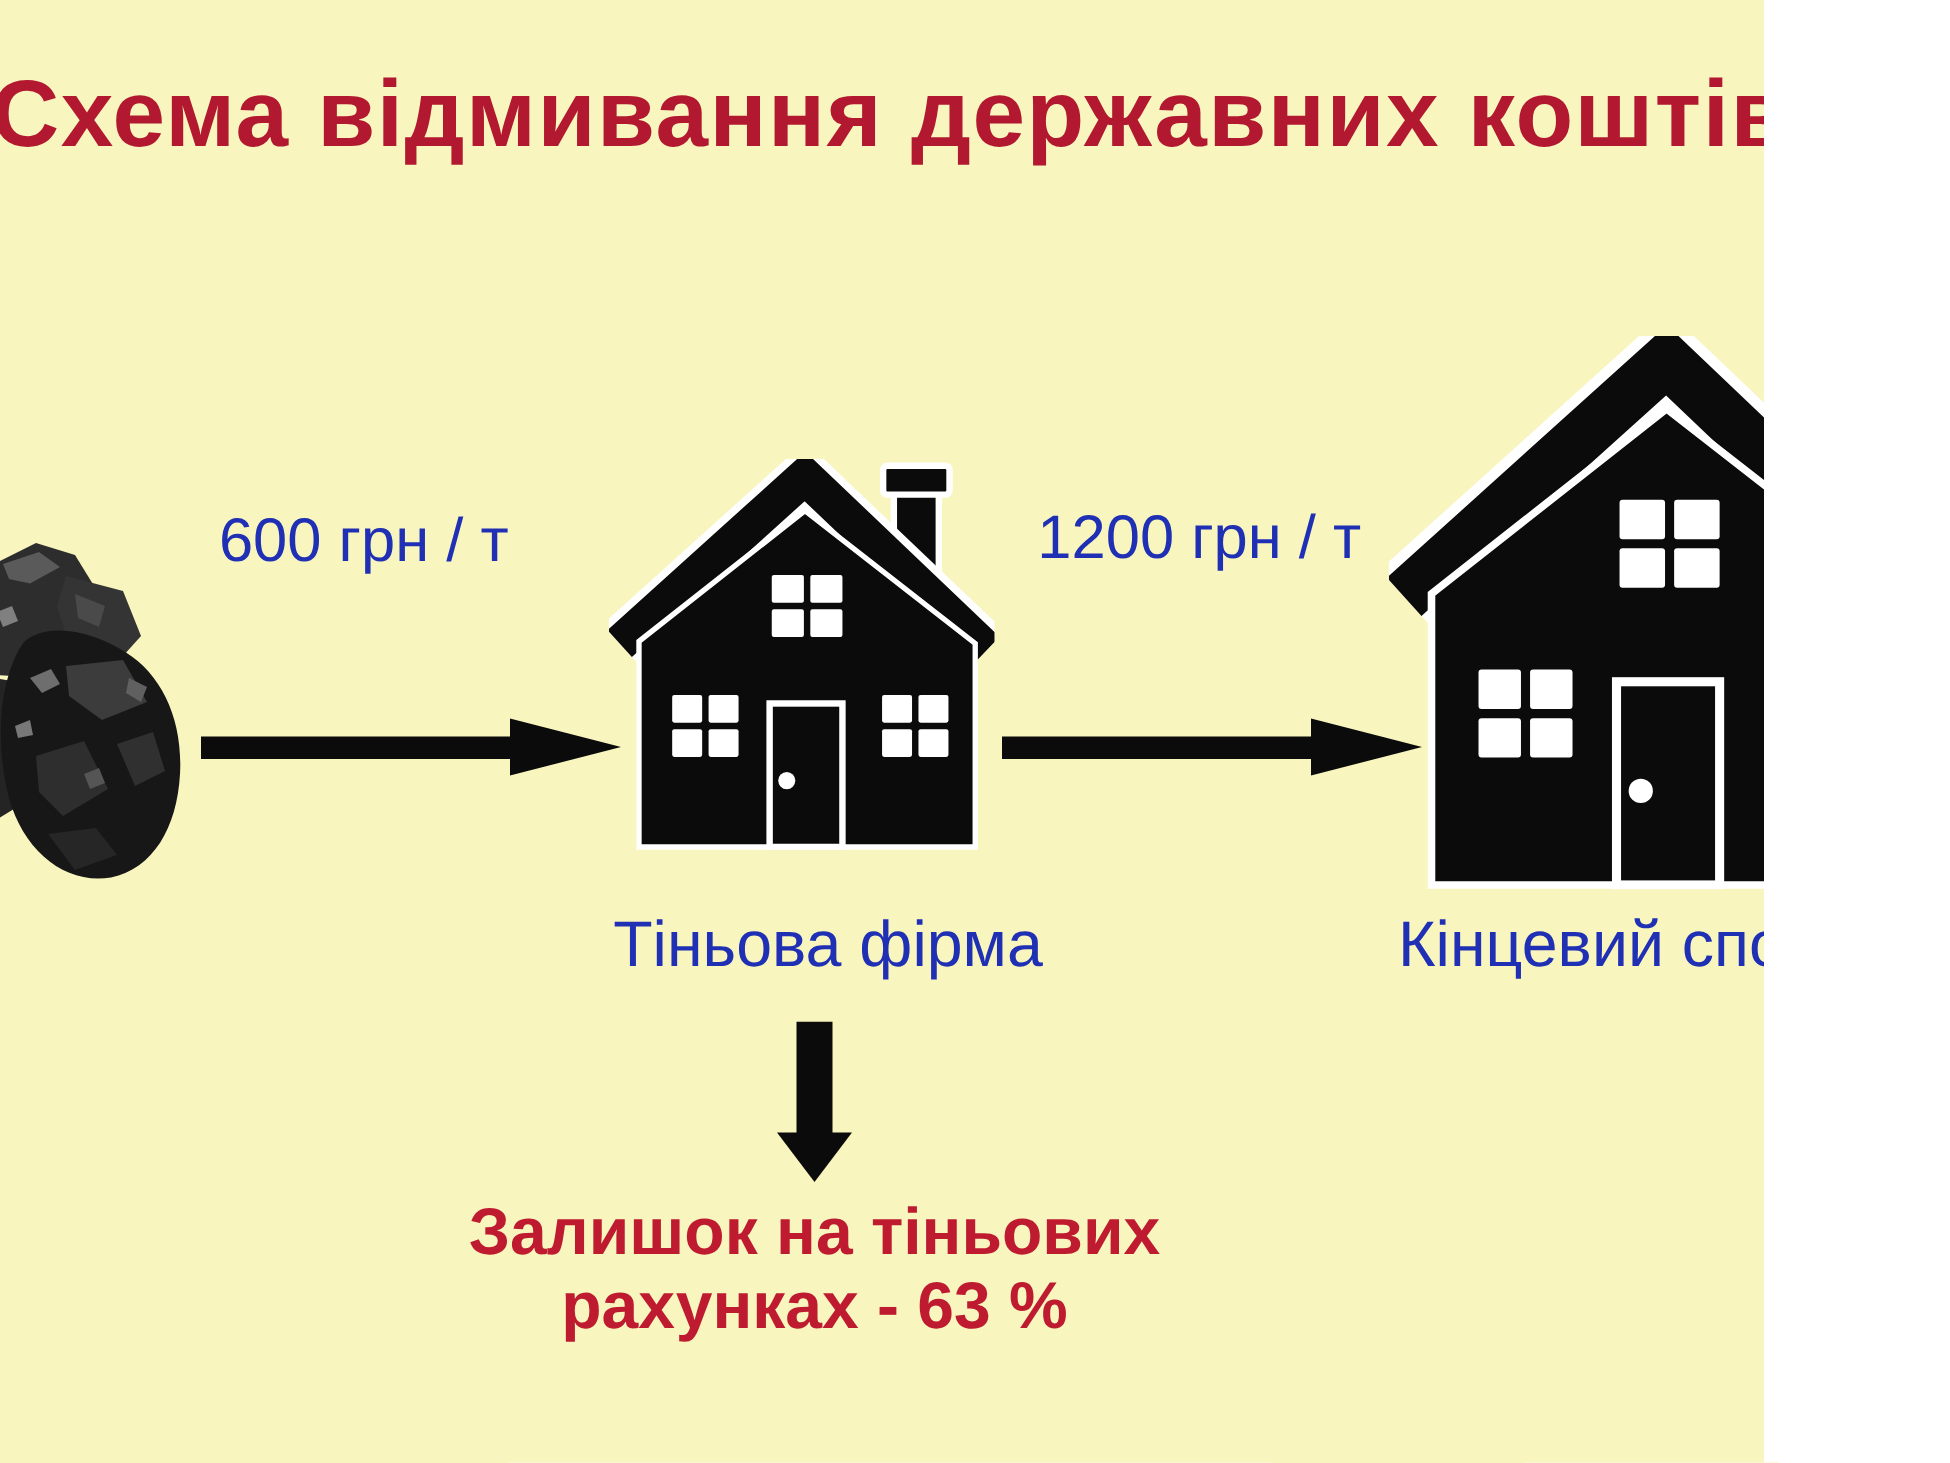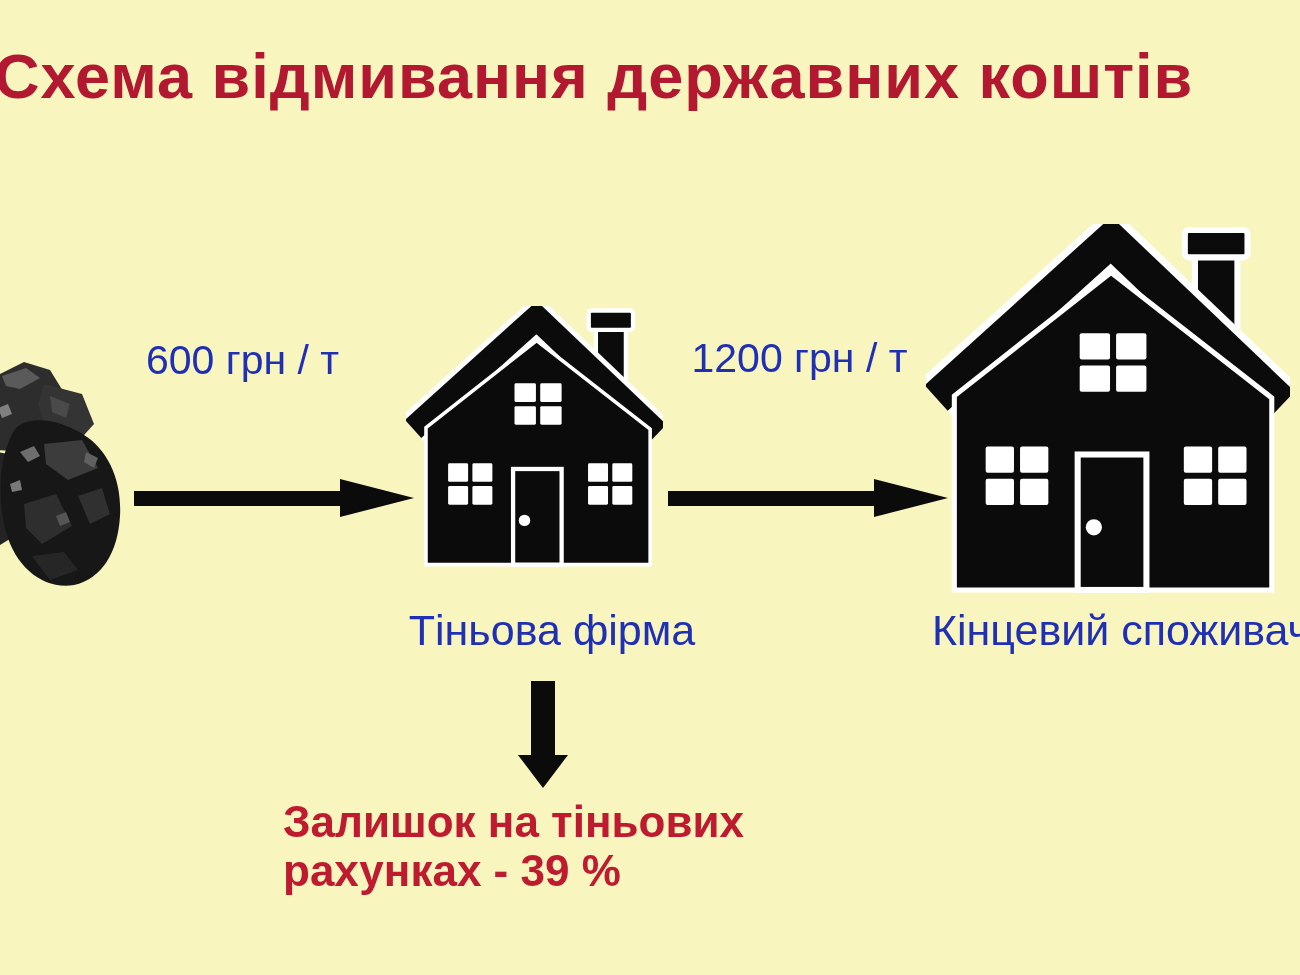--- a/index.html
+++ b/index.html
@@ -6,21 +6,21 @@
     --background:#F8F5BE;
     --title_red:#B2182F;
     --note_red:#BE1B31;
     --label_blue:#2030B4;
     --shape_black:#0B0B0B;
   }
   *{margin:0;padding:0;box-sizing:border-box;}
   body{font-family:"Liberation Sans", sans-serif;}
   .canvas{
     position:relative;
-    width:1300px;
+    width:1176px;
     height:975px;
     overflow:hidden;
     background:var(--background);
   }
   .abs{position:absolute;}
   .slide-title{
     left:-6px; top:40px; width:1316px;
     font-size:63px; font-weight:bold;
     letter-spacing:1px;
     color:var(--title_red);
@@ -37,21 +37,21 @@
     font-size:43px; font-weight:normal;
     color:var(--label_blue);
     white-space:nowrap;
   }
   .node-1{left:382px; top:606px; width:340px; text-align:center;}
   .node-2{left:932px; top:606px; width:420px; text-align:left;}
   .note-text{
     left:283px; top:797px; width:520px;
     font-size:44px; font-weight:bold; line-height:49px;
     color:var(--note_red);
-    text-align:left; white-space:nowrap;
+    text-align:center; white-space:nowrap;
   }
   svg{display:block;}
 </style>
 </head>
 <body>
 
 <div class="canvas">
 
   <div class="abs slide-title">Схема відмивання державних коштів</div>
 
@@ -165,16 +165,16 @@
 
   <div class="abs" style="left:517px; top:681px;">
     <svg width="52" height="108" viewBox="0 0 52 108">
       <rect x="14" y="0" width="24" height="77" fill="var(--shape_black)"></rect>
       <polygon points="1,74 51,74 26,107" fill="var(--shape_black)"></polygon>
     </svg>
   </div>
 
   <div class="abs note-text">
     <div>Залишок на тіньових</div>
-    <div>рахунках - 39 %</div>
+    <div>рахунках - 63 %</div>
   </div>
 
 </div>
 
 </body></html>

